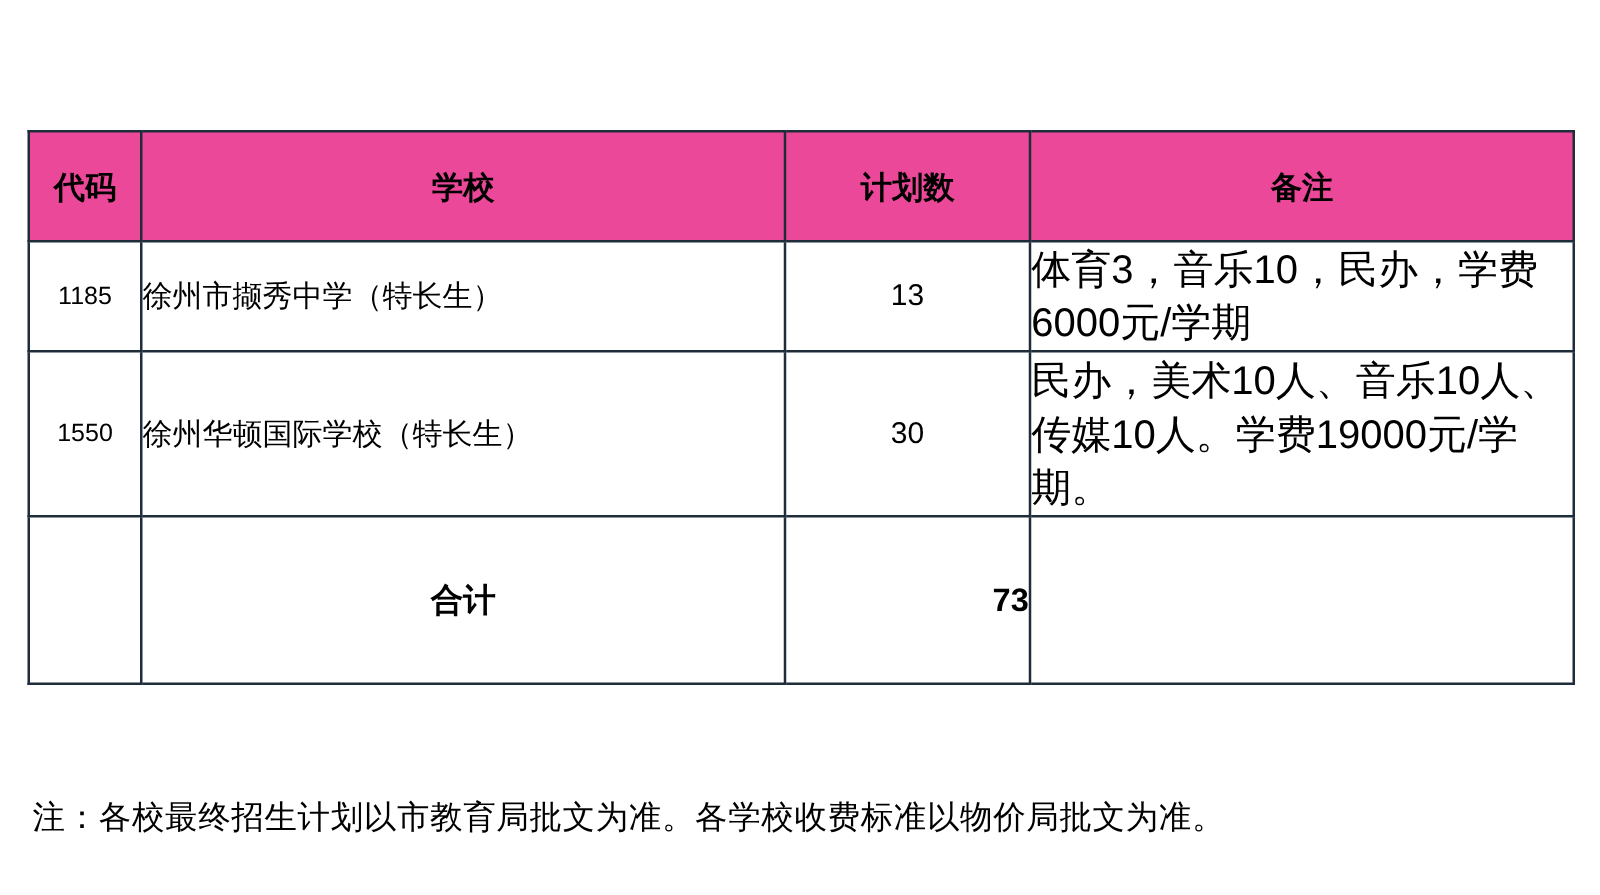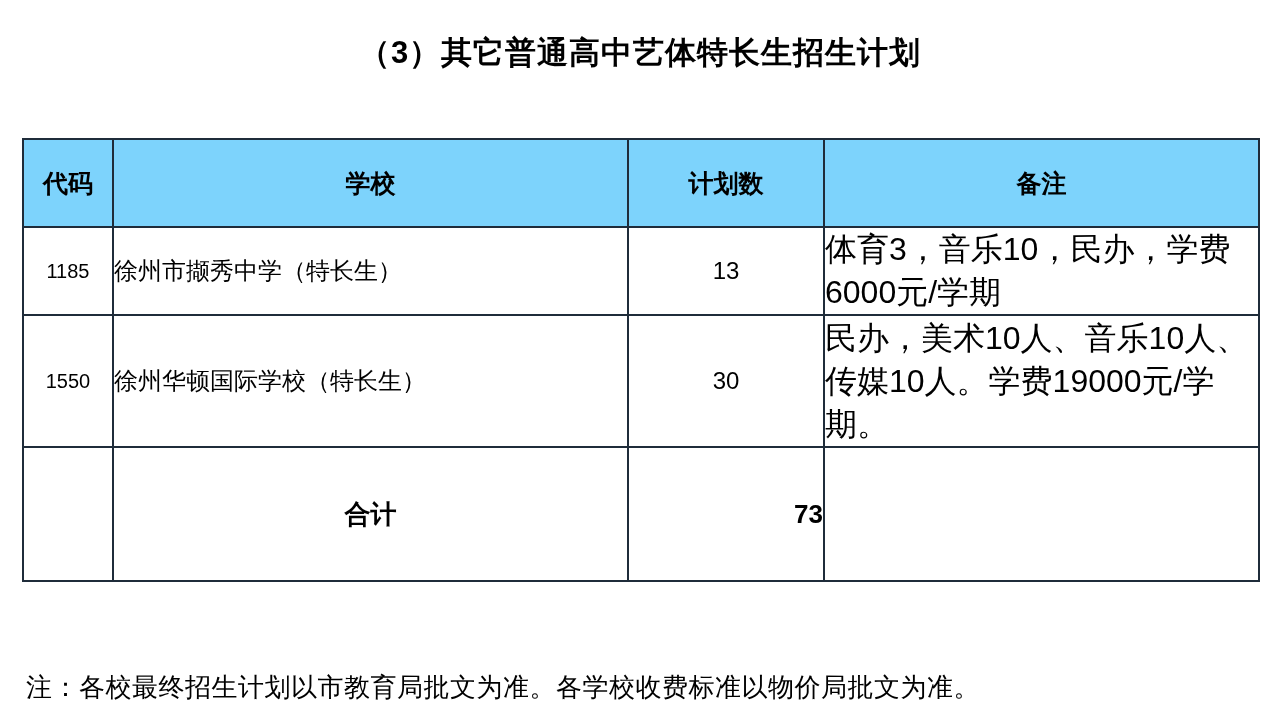--- a/index.html
+++ b/index.html
@@ -41,21 +41,21 @@
     width: 100%;
     table-layout: fixed;
   }
   table.plan-table th,
   table.plan-table td {
     border: 2px solid #1f2c3a;
     padding: 0;
     vertical-align: middle;
   }
   thead th {
-    background: #7dd3fc;
+    background: #ec4899;
     height: 86px;
     font-size: 25px;
     font-weight: bold;
     text-align: center;
     font-family: "Liberation Sans", "DejaVu Sans", sans-serif;
   }
   .col-code   { width: 90px; }
   .col-school { width: 515px; }
   .col-plan   { width: 196px; }
   .col-remark { width: 435px; }
@@ -106,21 +106,20 @@
     font-size: 26px;
     letter-spacing: 0.5px;
     font-family: "Liberation Sans", "DejaVu Sans", sans-serif;
   }
 </style>
 </head>
 <body>
 
 <div class="page">
 
-  <div class="doc-title">（3）其它普通高中艺体特长生招生计划</div>
 
   <div class="table-wrap">
     <table class="plan-table">
       <colgroup>
         <col class="col-code">
         <col class="col-school">
         <col class="col-plan">
         <col class="col-remark">
       </colgroup>
       <thead>

